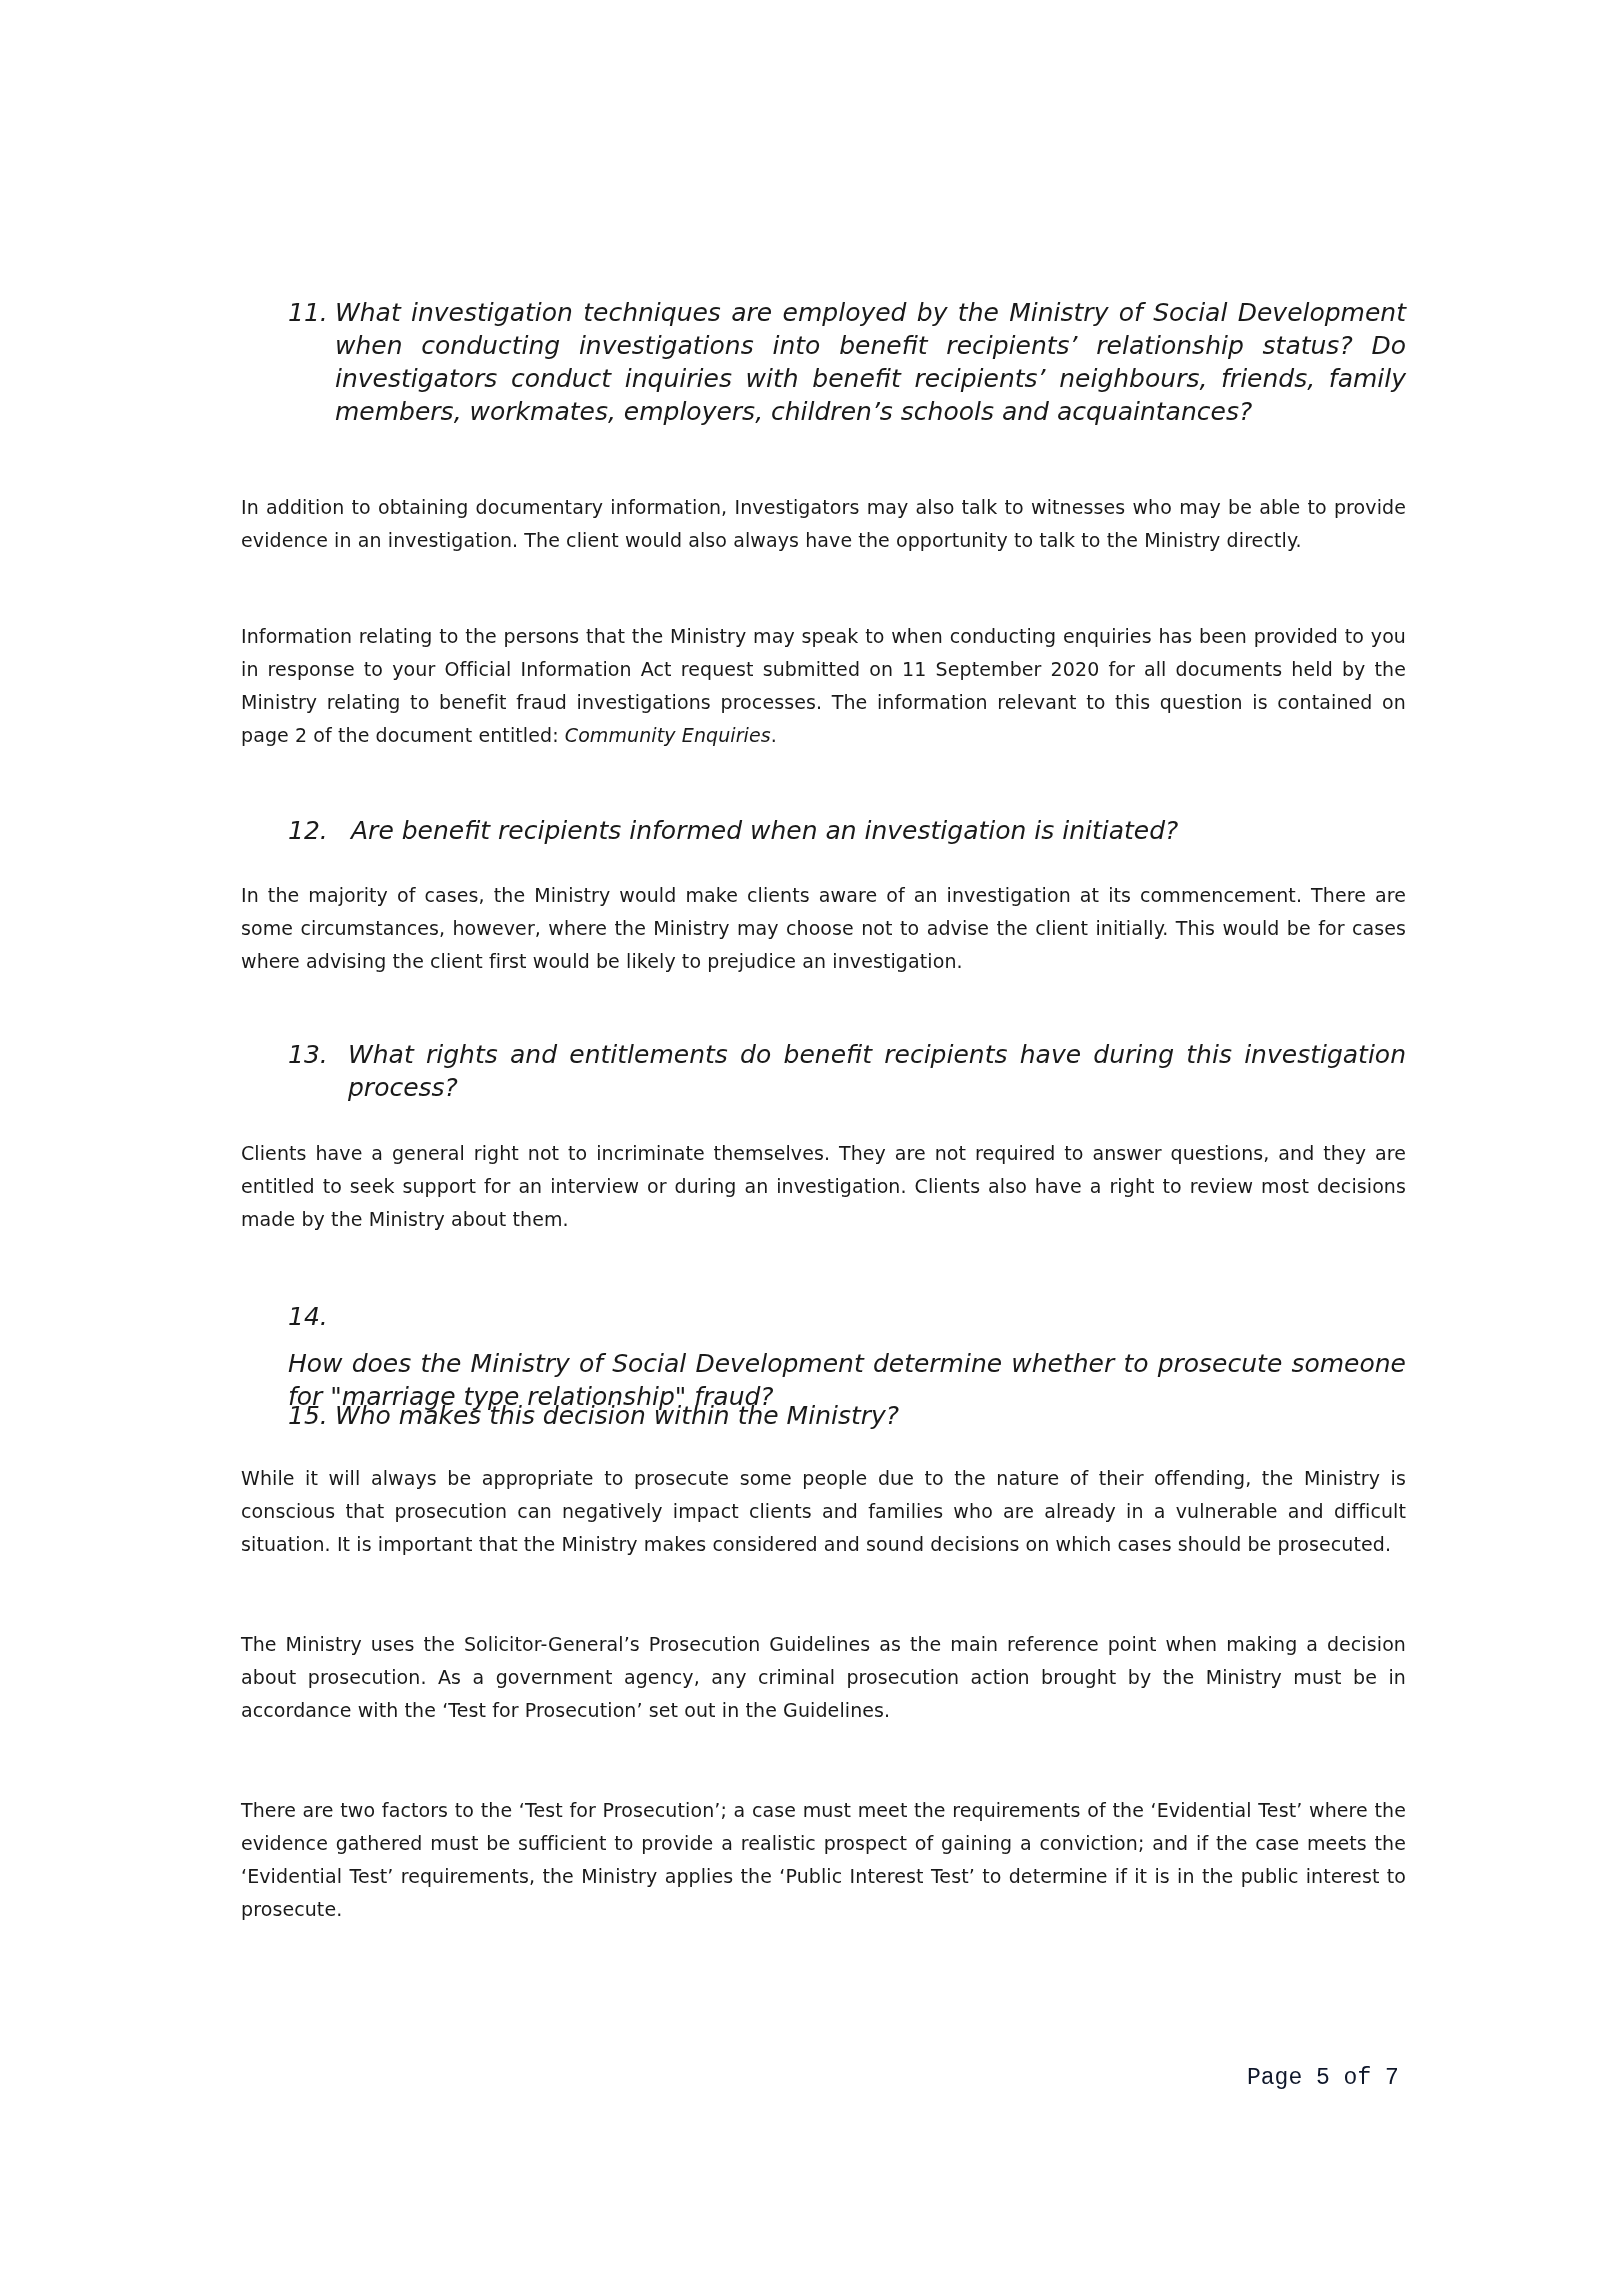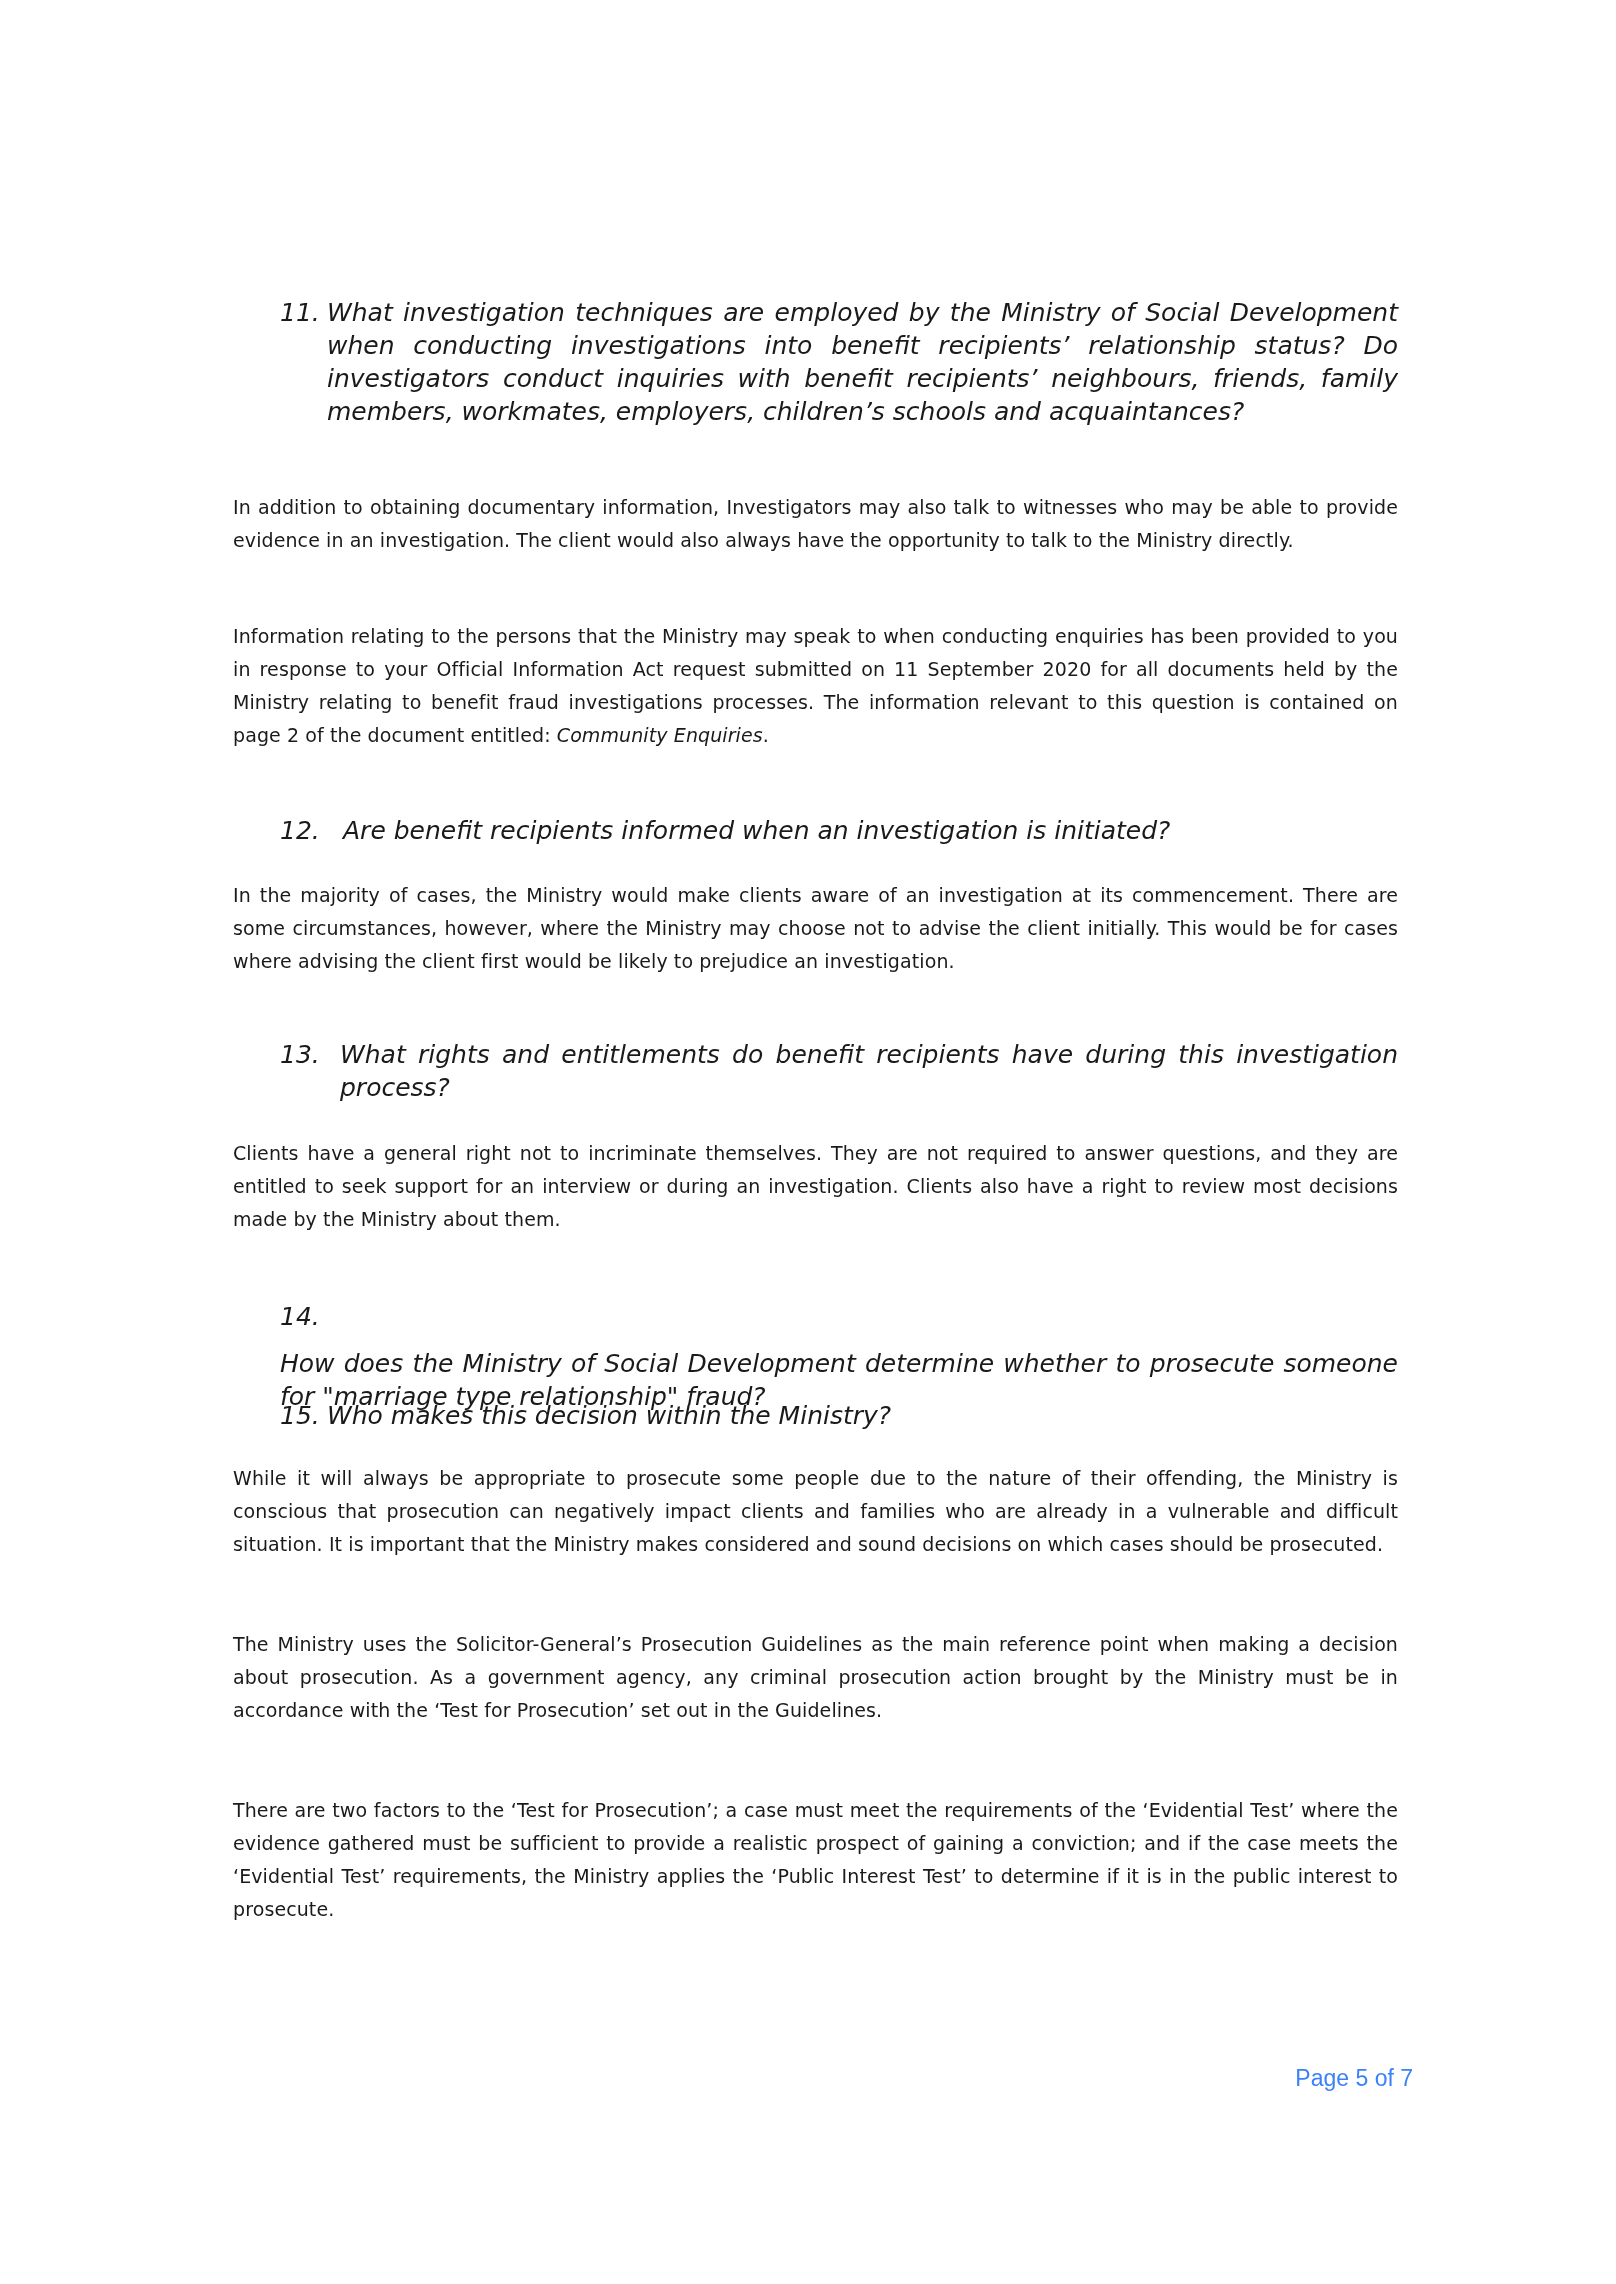--- a/index.html
+++ b/index.html
@@ -10,21 +10,21 @@
     body {
       width: 1617px;
       height: 2284px;
       position: relative;
       overflow: hidden;
       color: #1a1a1a;
       font-family: "DejaVu Sans", sans-serif;
     }
     .page {
       position: absolute;
-      left: 4px; top: 0;
+      left: 12px; top: 0;
       width: 1566px;
       height: 2284px;
       background: #ffffff;
     }
     .block {
       position: absolute;
       left: 229px;
       width: 1165px;
       font-size: 19px;
       line-height: 33px;
@@ -47,26 +47,26 @@
     }
     .question .qtext {
       flex: 1 1 auto;
       text-align: justify;
     }
     .em { font-style: italic; }
     .footer {
       position: absolute;
       left: 1235px;
       width: 174px;
-      text-align: right;
+      text-align: left;
       top: 2065px;
-      font-family: Liberation Sans, sans-serif;
+      font-family: Liberation Mono, monospace;
       font-size: 23px;
       line-height: 26px;
-      color: #3b82f6;
+      color: #0f172a;
     }
   </style>
 </head>
 <body>
 
 <div class="page">
 
   <div class="question" style="top:296px;">
     <span class="qnum">11.</span>
     <span class="qtext">What investigation techniques are employed by the Ministry of Social Development when conducting investigations into benefit recipients’ relationship status? Do investigators conduct inquiries with benefit recipients’ neighbours, friends, family members, workmates, employers, children’s schools and acquaintances?</span>

